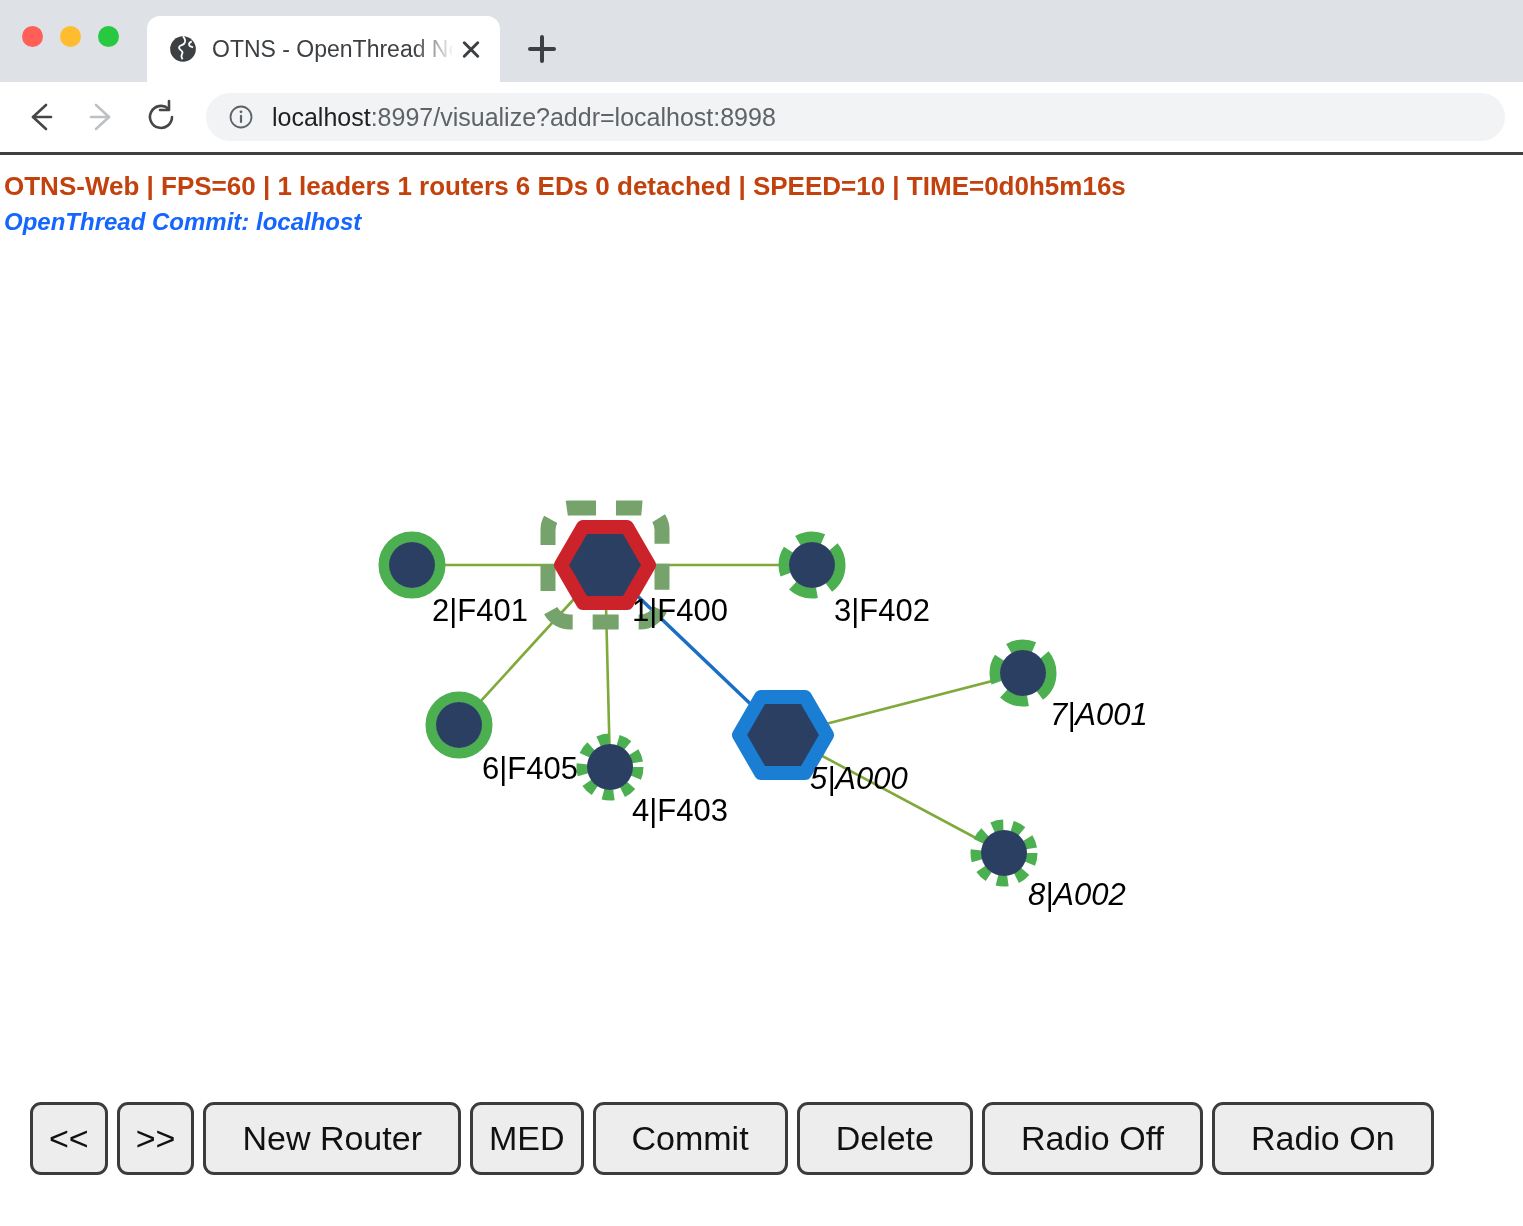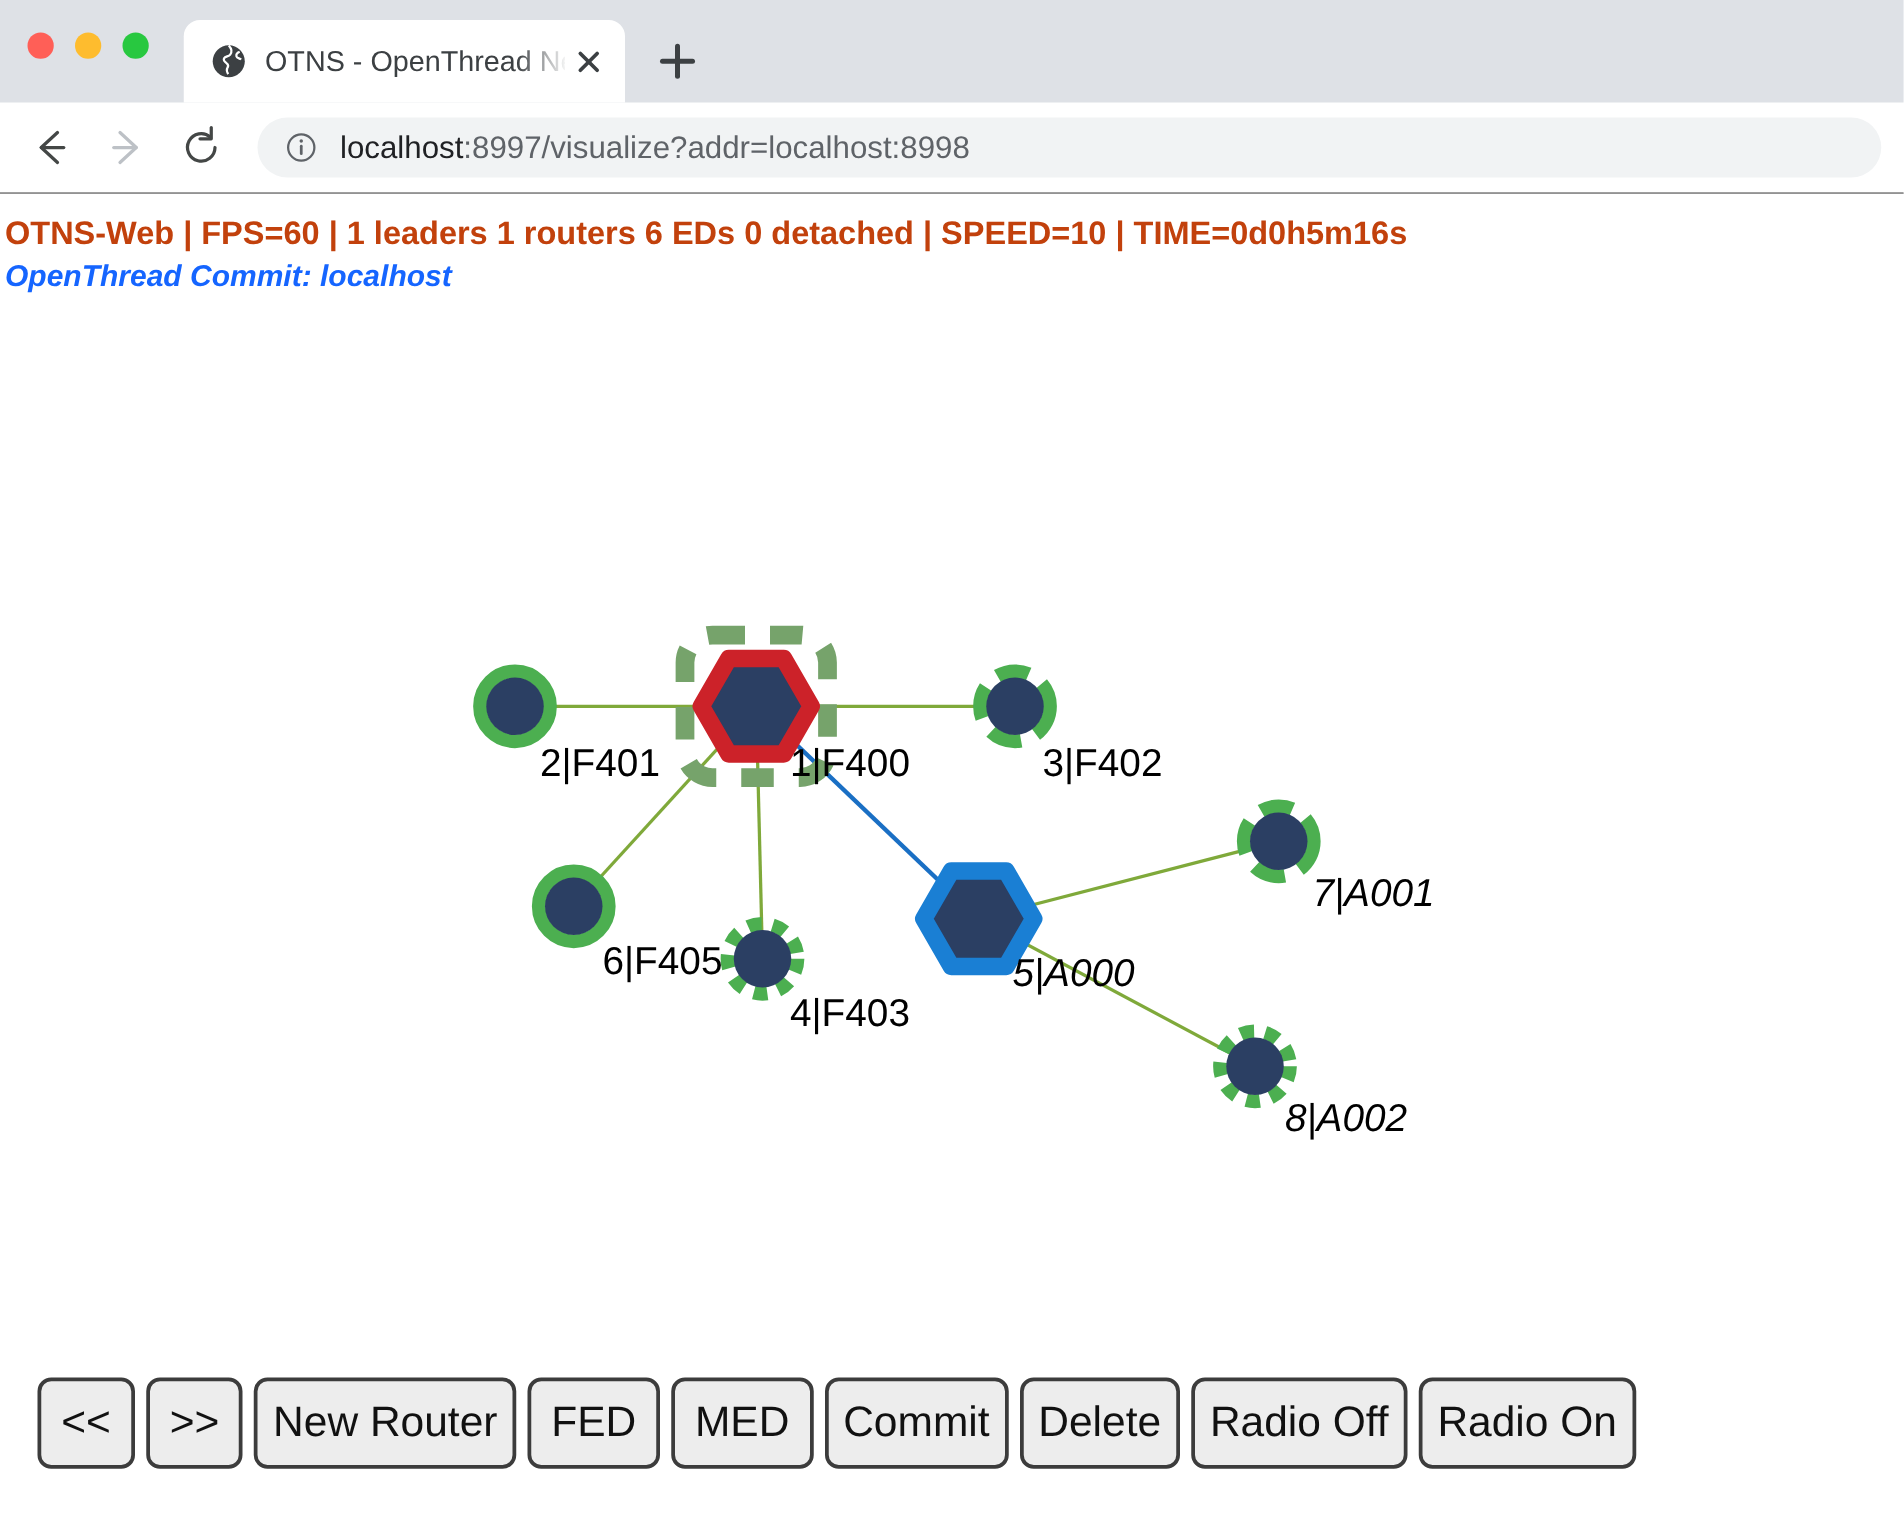--- a/index.html
+++ b/index.html
@@ -78,21 +78,21 @@
   }
   #newtab::before { left: 10px; top: 22px; width: 28px; height: 4px; }
   #newtab::after  { left: 12px; top: 10px; width: 4px; height: 28px; transform: translateX(10px); }
 
   #toolbar {
     height: 73px;
     background: #ffffff;
     display: flex;
     align-items: center;
     padding: 0 18px;
-    border-bottom: 1px solid #404040;
+    border-bottom: 3px solid #404040;
   }
   .navbtn {
     width: 46px; height: 46px;
     margin-right: 14px;
     position: relative;
     flex: 0 0 46px;
   }
   #omnibox {
     flex: 1 1 auto;
     height: 48px;
@@ -144,21 +144,21 @@
     display: flex;
     align-items: center;
     gap: 9px;
     padding: 0 30px 30px 30px;
   }
   .btn {
     background: #ededed;
     border: 3px solid #3c3c3c;
     border-radius: 11px;
     height: 73px;
-    padding: 0 12px;
+    padding: 0 36px;
     font-size: 34px;
     color: #111111;
     font-family: "Liberation Sans", sans-serif;
     display: flex;
     align-items: center;
     justify-content: center;
     white-space: nowrap;
     cursor: pointer;
   }
   .btn.small { padding: 0 16px; }
@@ -290,23 +290,20 @@
         <div class="btn small">
           <span>&lt;&lt;</span>
         </div>
         <div class="btn small">
           <span>&gt;&gt;</span>
         </div>
         <div class="btn">
           <span>New Router</span>
         </div>
         <div class="btn small">
-          <span>FED</span>
-        </div>
-        <div class="btn small">
           <span>MED</span>
         </div>
         <div class="btn">
           <span>Commit</span>
         </div>
         <div class="btn">
           <span>Delete</span>
         </div>
         <div class="btn">
           <span>Radio Off</span>

